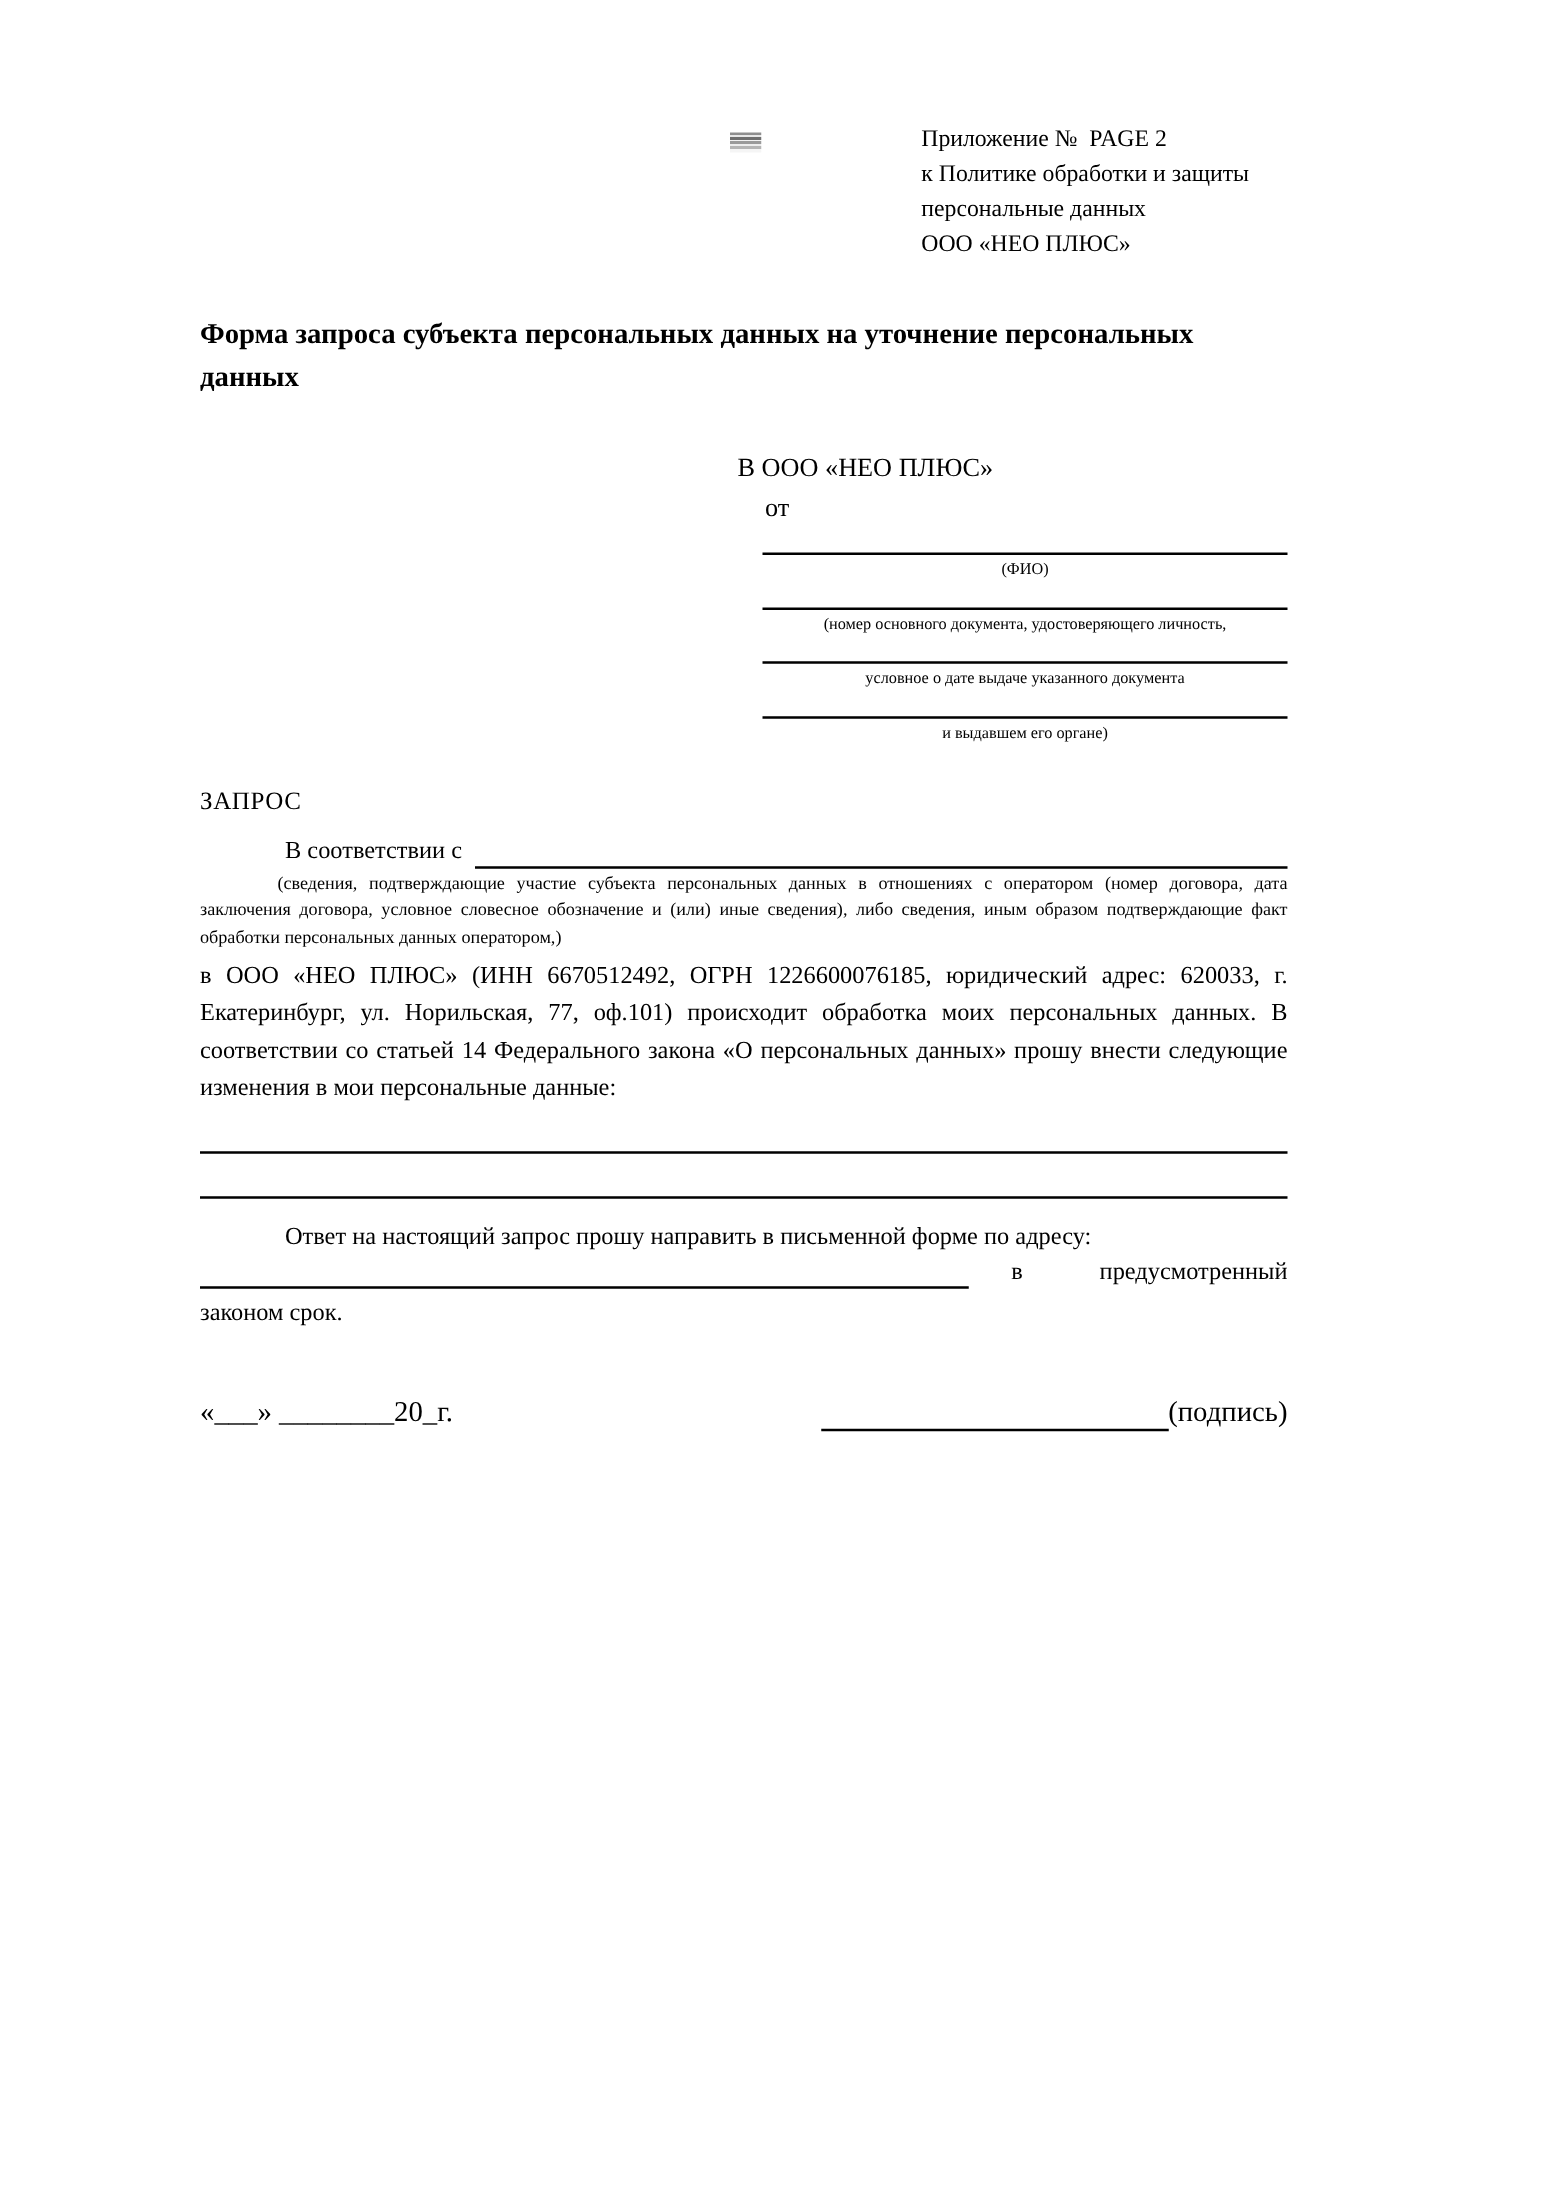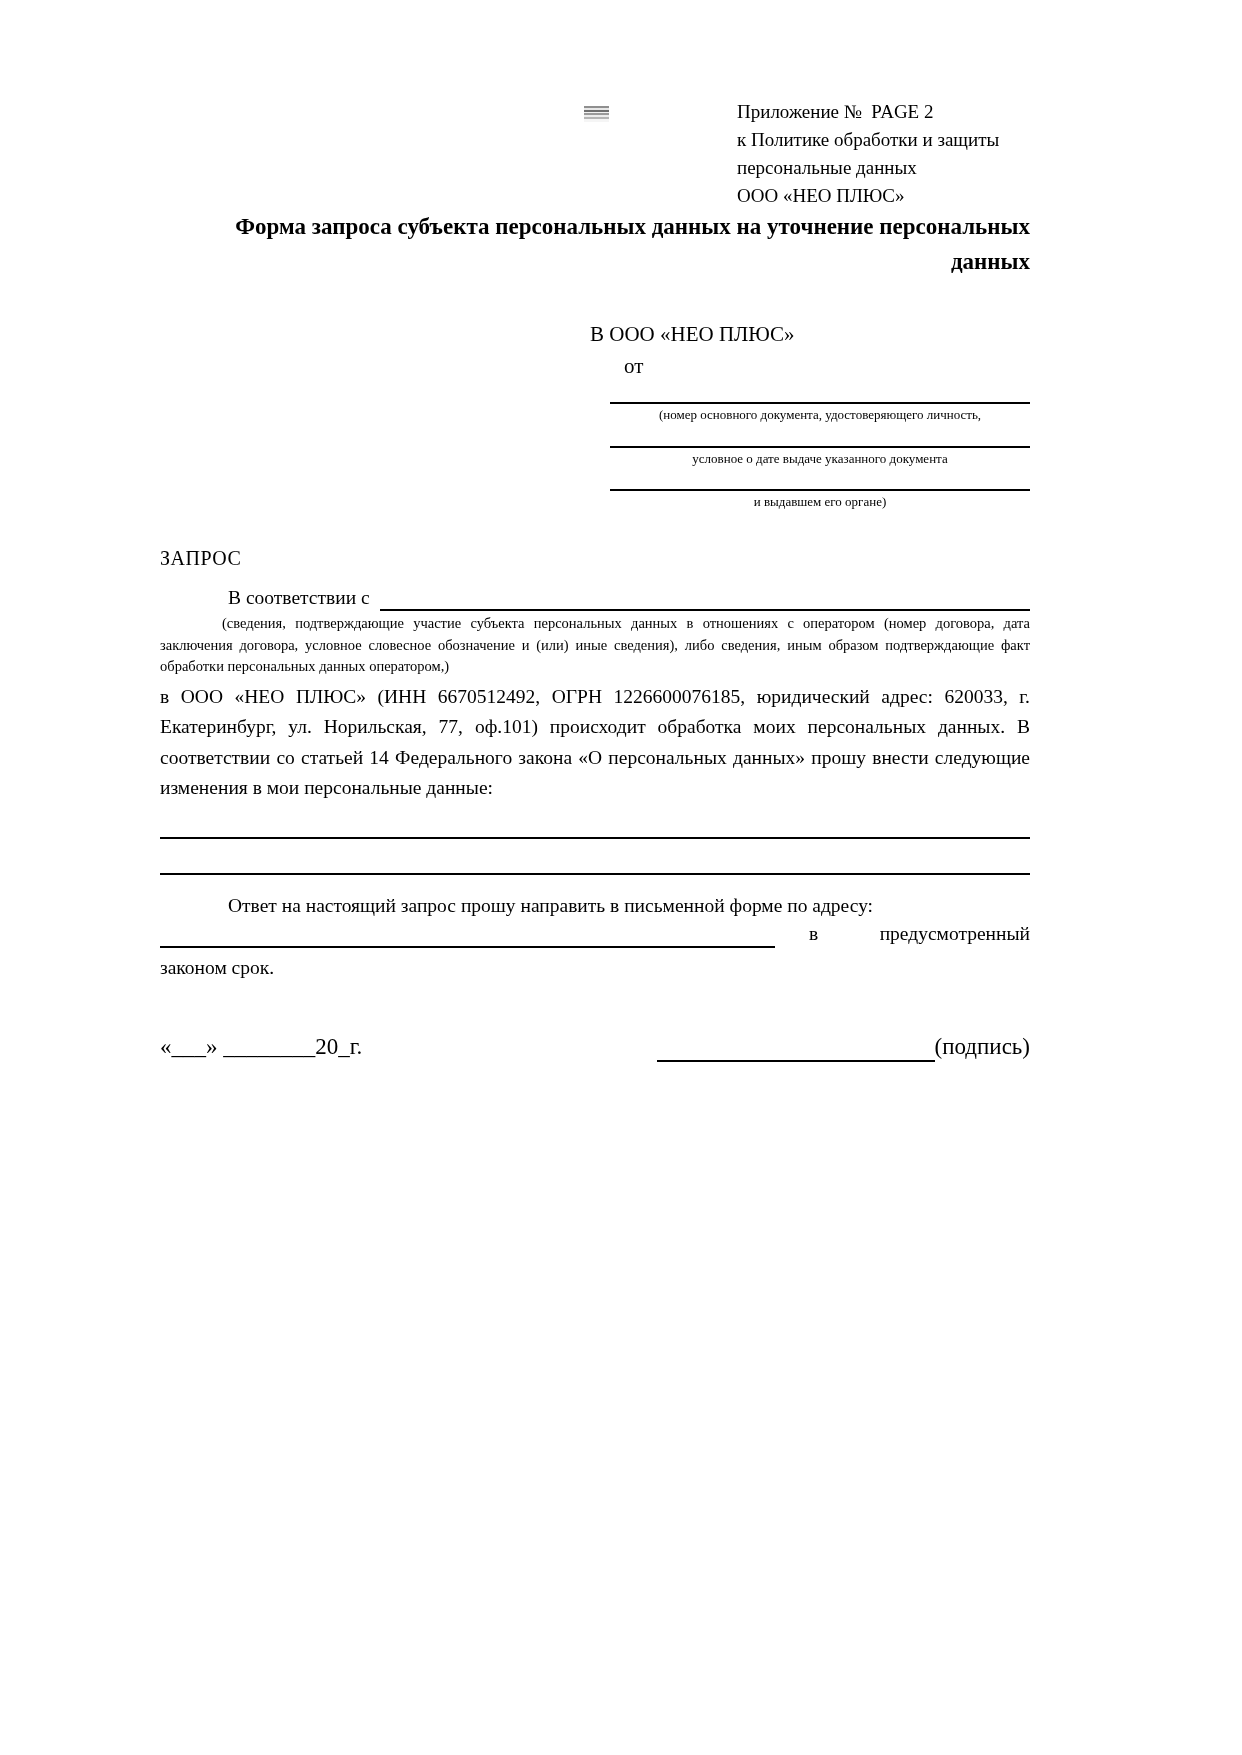--- a/index.html
+++ b/index.html
@@ -37,30 +37,31 @@
   }
   .appendix-block {
     margin-left: 577px;
     width: 293px;
     font-size: 19px;
     line-height: 1.48;
   }
 
   
   .doc-title {
-    text-align: right;
+    margin-top: 40px;
+    text-align: left;
     font-weight: bold;
     font-size: 23px;
     line-height: 1.5;
   }
 
   
   .recipient { margin-top: 42px; margin-left: 430px; width: 440px; font-size: 21px; }
   .recipient-to { line-height: 1.3; }
-  .recipient-from { margin-left: 34px; margin-top: 4px; line-height: 1.3; }
+  .recipient-from { margin-left: 22px; margin-top: 4px; line-height: 1.3; }
   .form-field { margin-top: 9px; }
   .field-line {
     margin-left: 20px;
     height: 15px;
     border-bottom: 2px solid #000;
   }
   .field-caption {
     margin-left: 20px;
     padding-top: 2px;
     font-size: 13px;
@@ -119,20 +120,24 @@
         <div>ООО «НЕО ПЛЮС»</div>
       </div>
     </div>
 
     <div class="doc-title">Форма запроса субъекта персональных данных на уточнение персональных данных</div>
 
     <div class="recipient">
       <div class="recipient-to">В ООО «НЕО ПЛЮС»</div>
       <div class="recipient-from">от</div>
 
+      <div class="form-field">
+        <div class="field-line"></div>
+        <div class="field-caption">(ФИО)</div>
+      </div>
 
       <div class="form-field">
         <div class="field-line"></div>
         <div class="field-caption">(номер основного документа, удостоверяющего личность,</div>
       </div>
 
       <div class="form-field">
         <div class="field-line"></div>
         <div class="field-caption">условное о дате выдаче указанного документа</div>
       </div>

